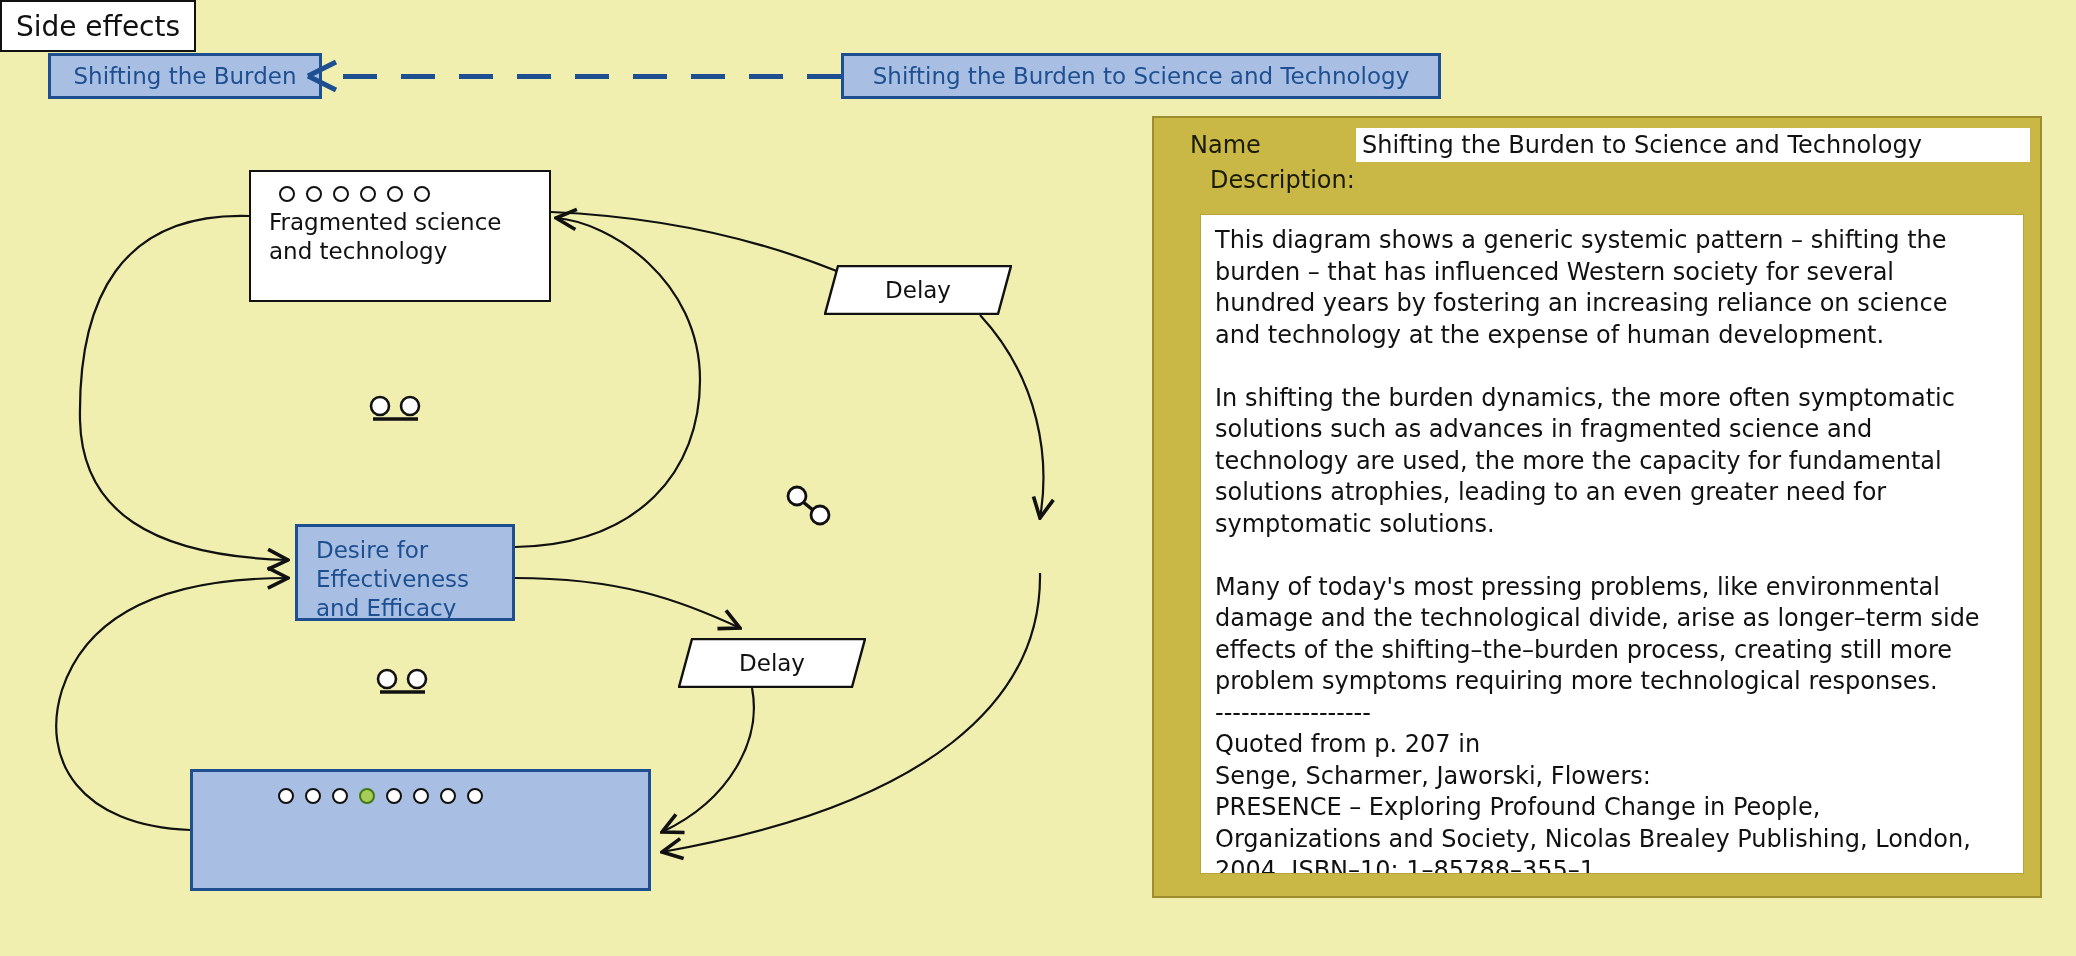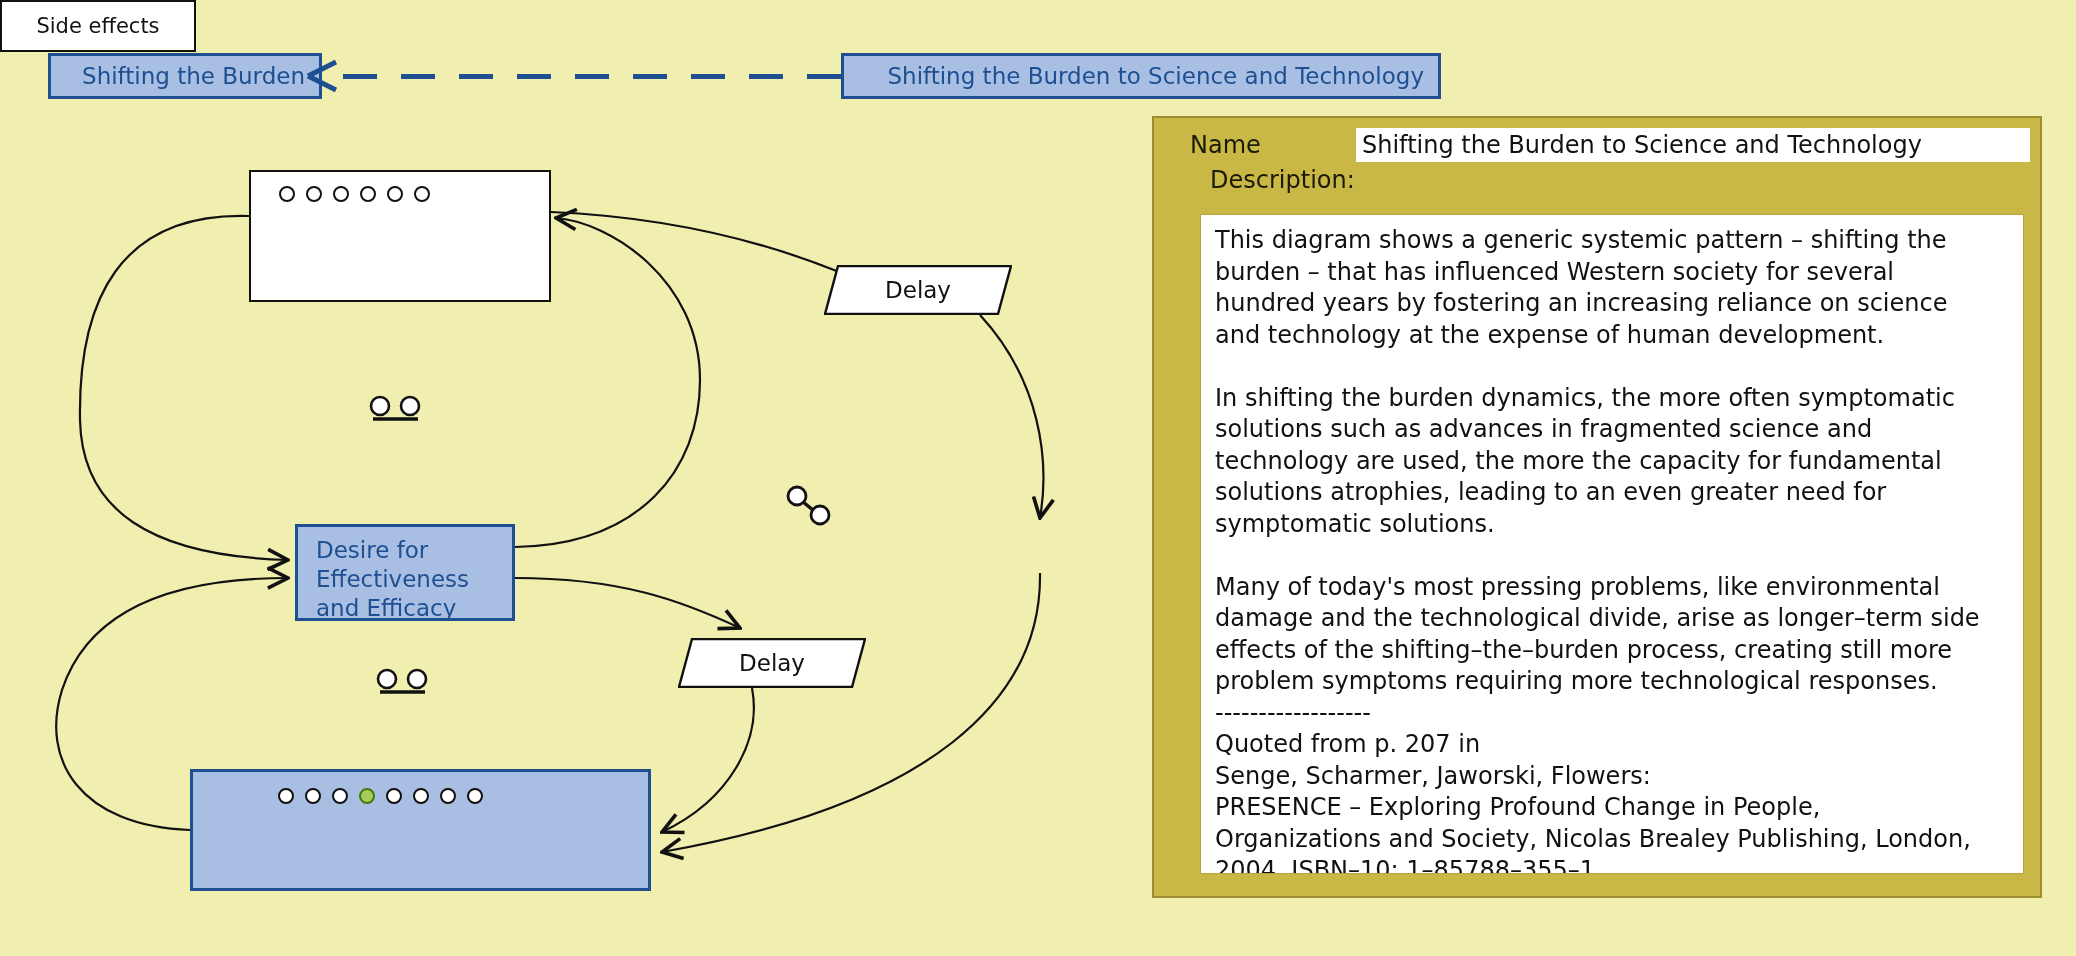--- a/index.html
+++ b/index.html
@@ -18,21 +18,21 @@
   
   .crumb {
     position: absolute;
     box-sizing: border-box;
     background: #a8bfe3;
     border: 3px solid #1d4f91;
     color: #1d4f91;
     font-size: 23px;
     display: flex;
     align-items: center;
-    justify-content: flex-end;
+    justify-content: center;
     padding: 0 14px;
     white-space: nowrap;
   }
   #crumb-parent { left: 48px;  top: 53px; width: 274px; height: 46px; }
   #crumb-current { left: 841px; top: 53px; width: 600px; height: 46px; }
 
   .crumb-link {
     position: absolute;
     left: 322px;
     top: 74px;
@@ -103,21 +103,21 @@
   }
   #node-integrated .pips { left: 85px; top: 16px; }
   #node-integrated .node-label { top: 40px; color: #1d4f91; }
 
   
   #node-side-effects {
     left: 942px; top: 525px; width: 192px; height: 48px;
     background: #ffffff;
     border: 2px solid #111111;
     display: flex; align-items: center; justify-content: center;
-    font-size: 21px; color: #111111;
+    font-size: 28px; color: #111111;
   }
 
   
   .delay {
     position: absolute;
     width: 188px; height: 50px;
     font-size: 23px;
     color: #111111;
   }
   .delay .delay-shape {
@@ -242,20 +242,22 @@
 
 <div class="node" id="node-fragmented">
   <div class="pips">
     <span class="pip"></span>
     <span class="pip"></span>
     <span class="pip"></span>
     <span class="pip"></span>
     <span class="pip"></span>
     <span class="pip"></span>
   </div>
+  <div class="node-label">Fragmented science
+and technology</div>
 </div>
 
 <div class="node" id="node-desire">
   <div class="node-label">Desire for
 Effectiveness
 and Efficacy</div>
 </div>
 
 <div class="node" id="node-integrated">
   <div class="pips">

